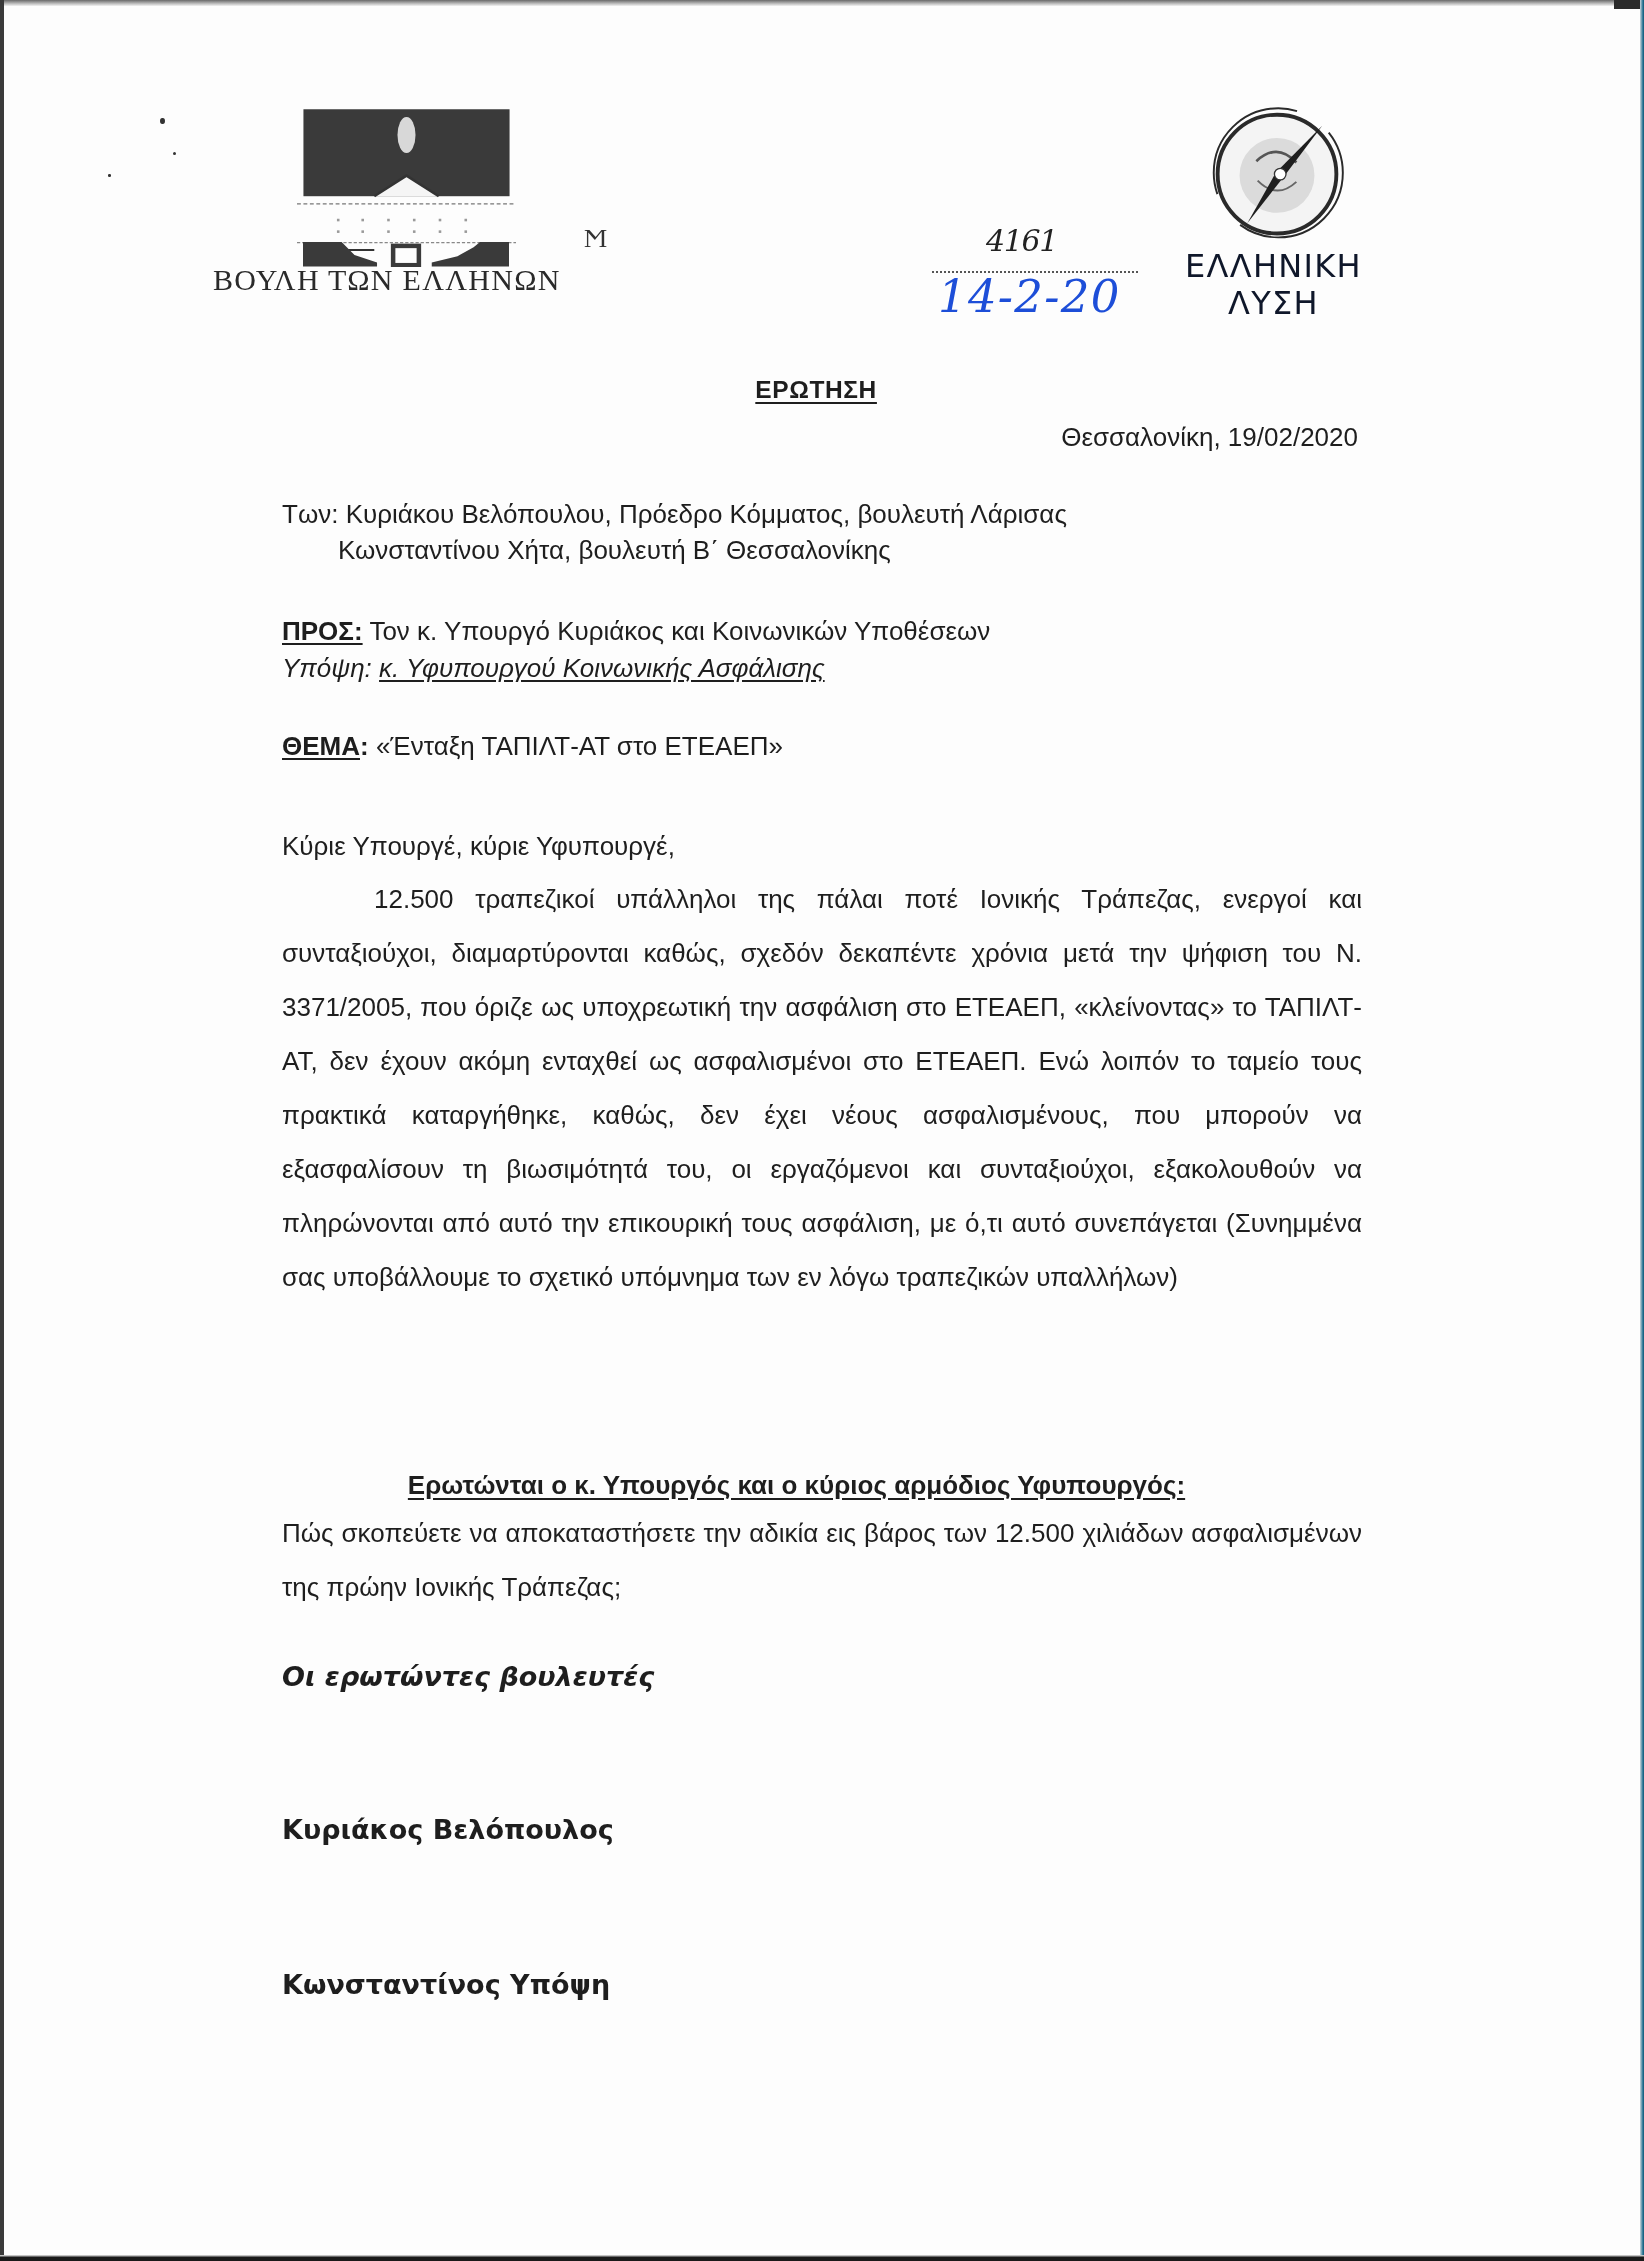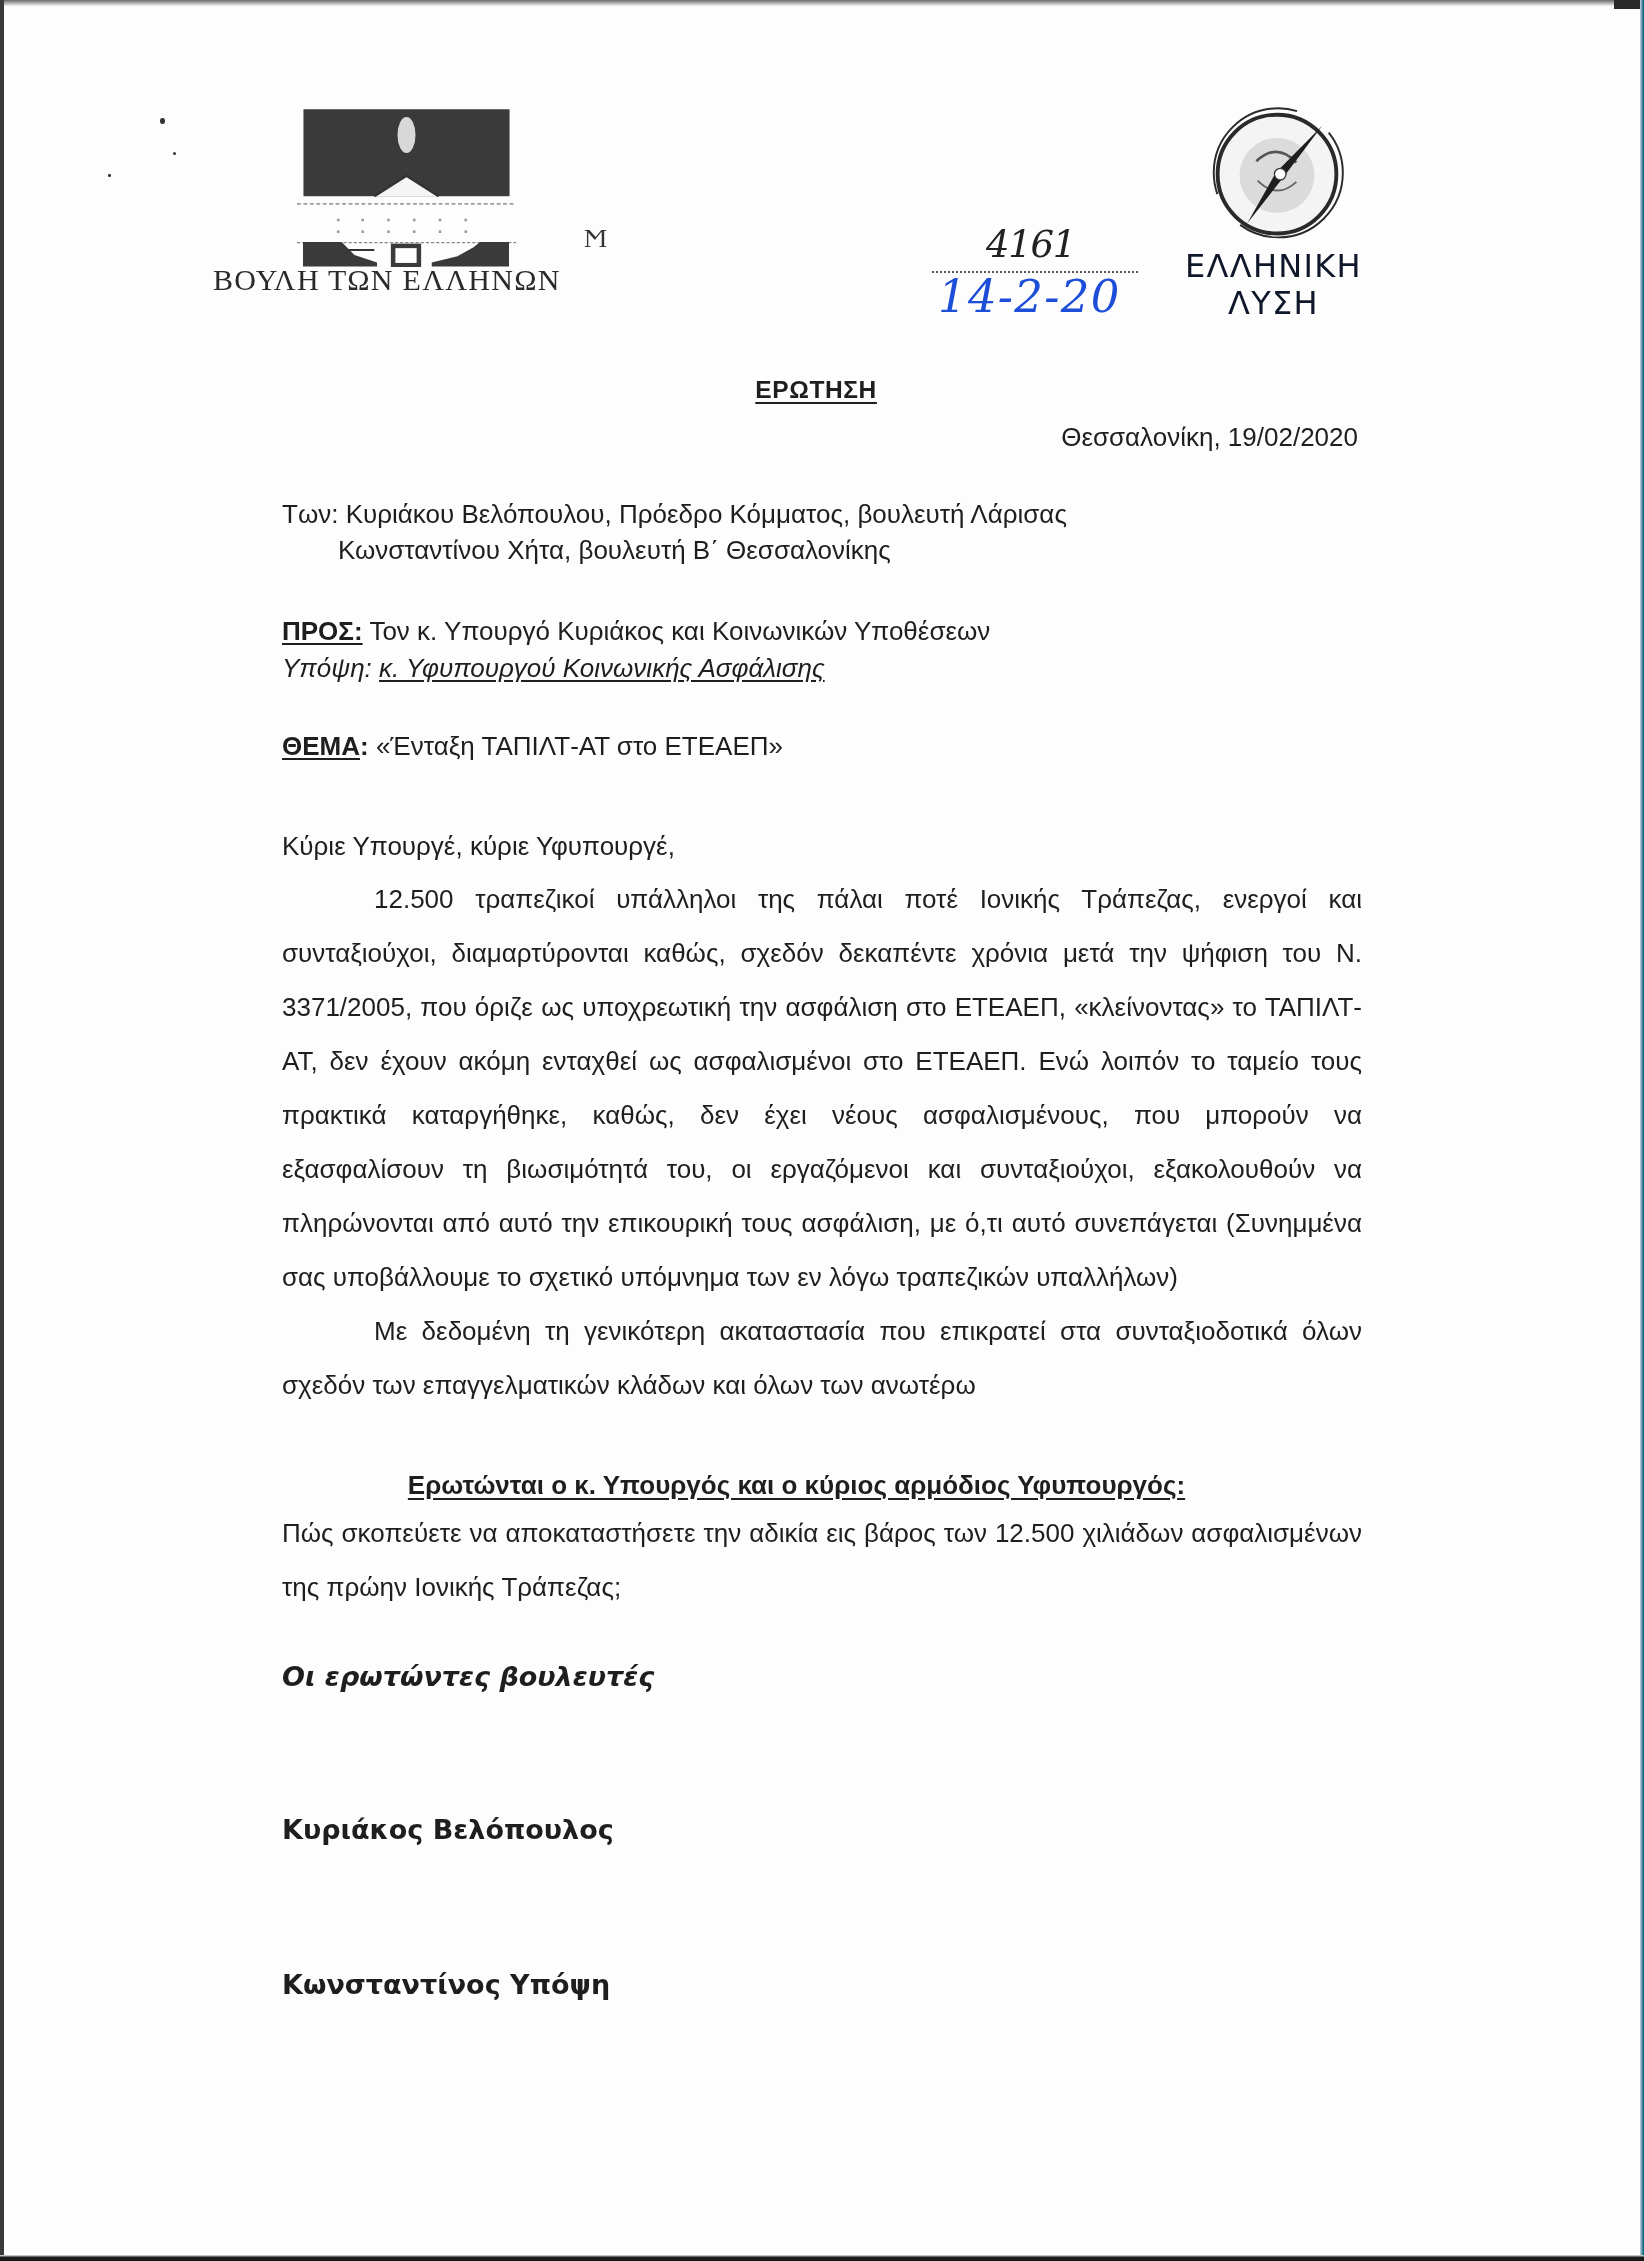--- a/index.html
+++ b/index.html
@@ -18,21 +18,21 @@
 
   .abs { position: absolute; }
 
   
   .parl-logo { left: 297px; top: 106px; width: 219px; height: 145px; }
   .parl-caption { left: 213px; top: 263px; font-family: "Liberation Serif", "DejaVu Serif", serif; font-size: 30px; letter-spacing: 1.3px; color: #2a2a2a; }
   .parl-mark { left: 584px; top: 224px; font-size: 26px; color: #333; font-family: "Liberation Serif", serif; }
   .speck { background: #333; border-radius: 50%; }
 
   
-  .protocol-no { left: 986px; top: 223px; font-family: "DejaVu Serif", serif; font-style: italic; font-size: 37px; color: #222; letter-spacing: -1.3px; }
+  .protocol-no { left: 986px; top: 223px; font-family: "DejaVu Serif", serif; font-style: italic; font-size: 30px; color: #222; letter-spacing: -1.3px; }
   .protocol-dots { left: 932px; top: 271px; width: 206px; border-top: 2.6px dotted #555; }
   .protocol-date { left: 938px; top: 270px; font-family: "DejaVu Serif", serif; font-style: italic; font-size: 45px; color: #1d4ed8; letter-spacing: 1.3px; }
 
   
   .party-logo { left: 1206px; top: 103px; width: 142px; height: 139px; }
   .party-name { left: 1164px; top: 248px; width: 219px; text-align: center; font-family: "DejaVu Sans", sans-serif; font-size: 32px; line-height: 37px; letter-spacing: 1.3px; color: #0f172a; }
 
   
   .title { left: 0; width: 1645px; top: 376px; text-align: center; font-size: 24.5px; font-weight: bold; text-decoration: underline; text-underline-offset: 3.9px; letter-spacing: 0.6px; }
   .title span { position: relative; left: -6.4px; }
@@ -142,21 +142,20 @@
 
 <div class="abs line" style="top:731px;">
   <span class="lbl-u">ΘΕΜΑ</span><span style="font-weight:bold">:</span>
   <span>«Ένταξη ΤΑΠΙΛΤ-ΑΤ στο ΕΤΕΑΕΠ»</span>
 </div>
 
 <div class="abs line" style="top:831px;">Κύριε Υπουργέ, κύριε Υφυπουργέ,</div>
 
 <div class="abs para" style="top:872px;">
   <p>12.500 τραπεζικοί υπάλληλοι της πάλαι ποτέ Ιονικής Τράπεζας, ενεργοί και συνταξιούχοι, διαμαρτύρονται καθώς, σχεδόν δεκαπέντε χρόνια μετά την ψήφιση του Ν. 3371/2005, που όριζε ως υποχρεωτική την ασφάλιση στο ΕΤΕΑΕΠ, «κλείνοντας» το ΤΑΠΙΛΤ-ΑΤ, δεν έχουν ακόμη ενταχθεί ως ασφαλισμένοι στο ΕΤΕΑΕΠ. Ενώ λοιπόν το ταμείο τους πρακτικά καταργήθηκε, καθώς, δεν έχει νέους ασφαλισμένους, που μπορούν να εξασφαλίσουν τη βιωσιμότητά του, οι εργαζόμενοι και συνταξιούχοι, εξακολουθούν να πληρώνονται από αυτό την επικουρική τους ασφάλιση, με ό,τι αυτό συνεπάγεται (Συνημμένα σας υποβάλλουμε το σχετικό υπόμνημα των εν λόγω τραπεζικών υπαλλήλων)</p>
-  <p>Με δεδομένη τη γενικότερη ακαταστασία που επικρατεί στα συνταξιοδοτικά όλων σχεδόν των επαγγελματικών κλάδων και όλων των ανωτέρω</p>
 </div>
 
 <div class="abs question-head"><span>Ερωτώνται ο κ. Υπουργός και ο κύριος αρμόδιος Υφυπουργός:</span></div>
 <div class="abs para" style="top:1506px;">
   <p class="noindent">Πώς σκοπεύετε να αποκαταστήσετε την αδικία εις βάρος των 12.500 χιλιάδων ασφαλισμένων της πρώην Ιονικής Τράπεζας;</p>
 </div>
 
 <div class="abs signoff" style="top:1661px;font-style:italic;">Οι ερωτώντες βουλευτές</div>
 <div class="abs signoff" style="top:1814px;">Κυριάκος Βελόπουλος</div>
 <div class="abs signoff" style="top:1969px;">Κωνσταντίνος Υπόψη</div>

